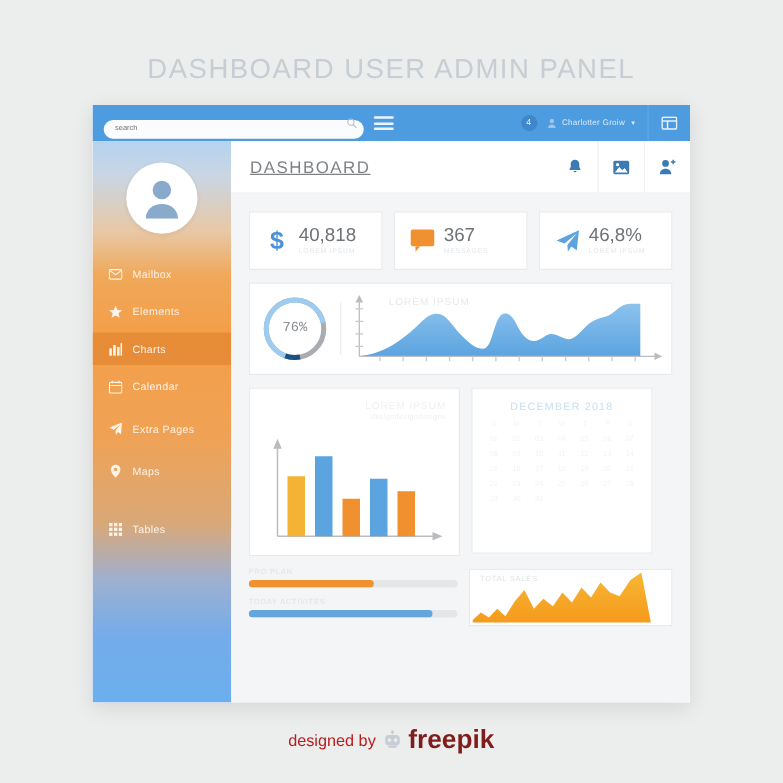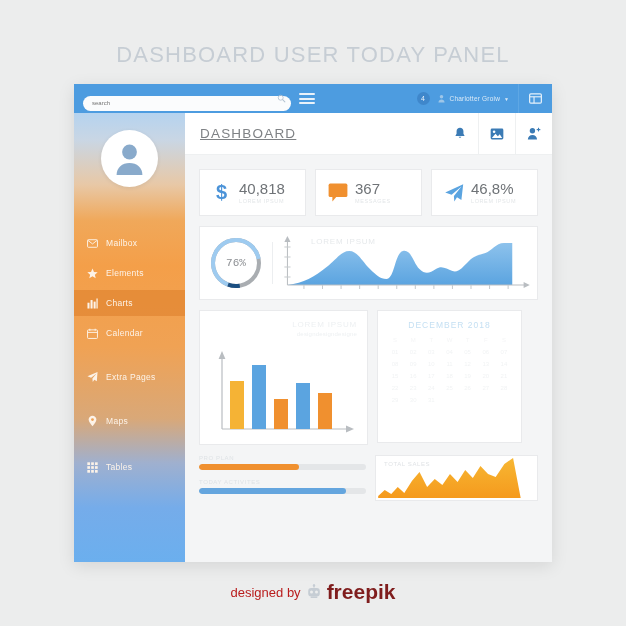--- a/index.html
+++ b/index.html
@@ -75,26 +75,25 @@
     background:#ffffff;
     box-shadow:0 1px 4px rgba(0,0,0,.08);
   }
   .avatar svg{position:absolute;left:13px;top:12px;}
   .menu{position:absolute;top:93px;left:0;width:111px;}
   .menu-item{
     display:flex;align-items:center;gap:8px;
     height:26px;padding-left:13px;
     color:#fdf3e8;font-size:8.5px;letter-spacing:.3px;
     cursor:pointer;
-    margin-top:24px;
   }
   .menu-item.active{background:rgba(216,117,33,.45);}
   .menu-item .mi{width:11px;height:11px;display:flex;align-items:center;justify-content:center;}
   .menu-gap-1{margin-top:4px;}
-  .menu-gap-2{margin-top:18px;}
+  .menu-gap-2{margin-top:8px;}
   .menu-gap-3{margin-top:20px;}
   
   .content{
     position:absolute;left:111px;top:29px;width:367px;height:449px;
     background:#f4f5f6;
   }
   .content-head{
     height:41px;background:#ffffff;display:flex;align-items:center;
     border-bottom:1px solid #eef0f1;
   }
@@ -153,21 +152,21 @@
   .footer{
     position:absolute;bottom:22px;left:0;width:626px;text-align:center;
     display:flex;align-items:center;justify-content:center;gap:5px;
   }
   .footer-txt{font-size:13px;color:#b91c1c;}
   .footer-brand{font-size:21px;color:#7f1d1d;font-weight:bold;}
 </style>
 </head>
 <body>
 
-<div class="page-title">DASHBOARD USER TODAY PANEL</div>
+<div class="page-title">DASHBOARD USER ADMIN PANEL</div>
 
 <div class="app">
 
   <div class="topbar">
     <div class="search-wrap">
       <input class="search-input" placeholder="search" style="">
       <svg class="search-icon" viewBox="0 0 16 16">
         <circle cx="6.6" cy="6.6" r="4.4" fill="none" stroke="#b4c3d1" stroke-width="1.6"></circle>
         <line x1="10" y1="10" x2="14" y2="14" stroke="#b4c3d1" stroke-width="1.8" stroke-linecap="round"></line>
       </svg>

